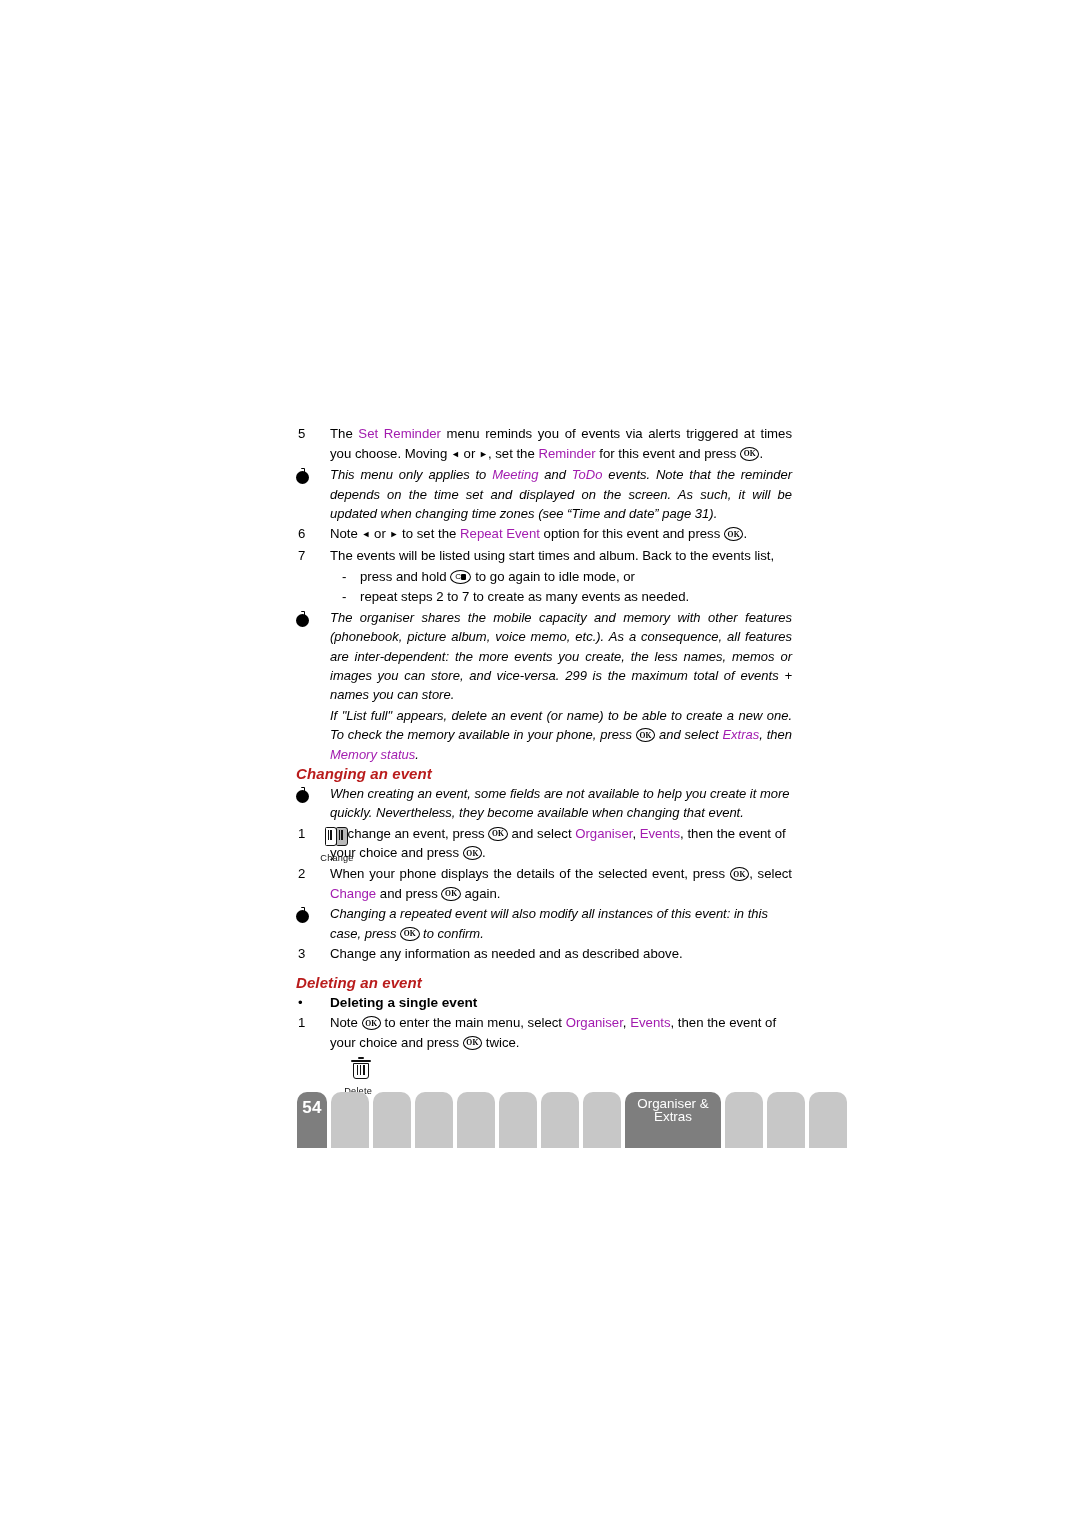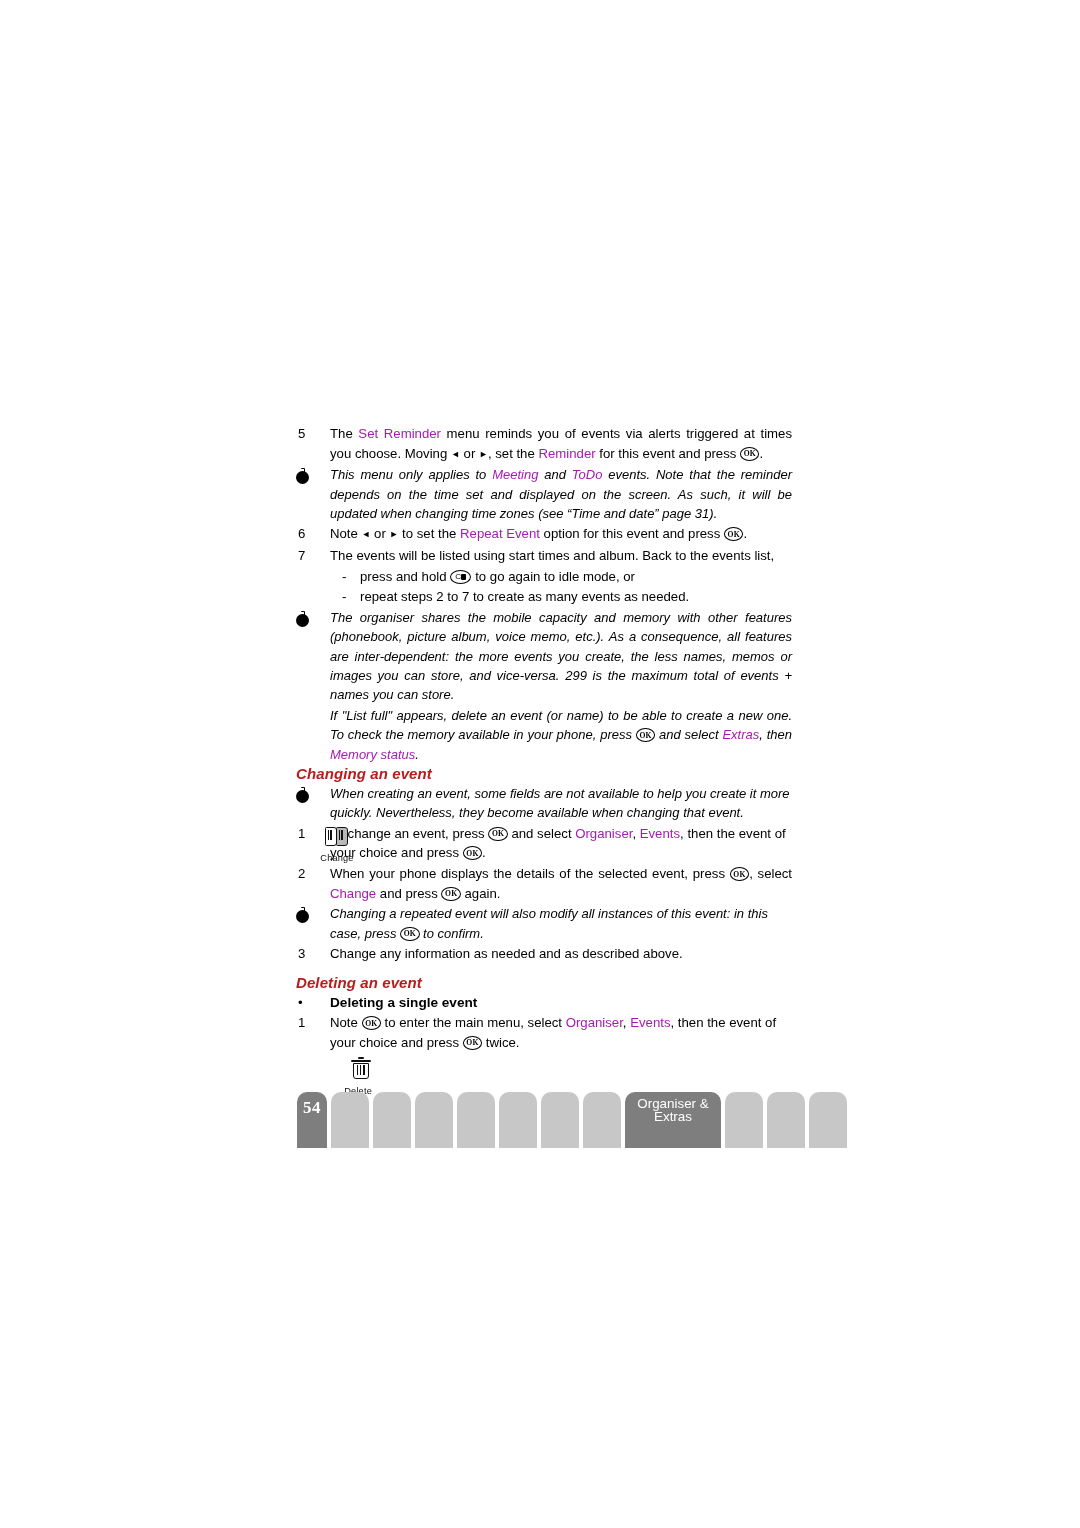--- a/index.html
+++ b/index.html
@@ -278,21 +278,20 @@
     flex: 0 0 30px;
     border-radius: 10px 10px 0 0;
     display: flex;
     align-items: flex-start;
     justify-content: center;
     padding-top: 6px;
     box-sizing: border-box;
     font-size: 17px;
     font-weight: bold;
     letter-spacing: .4px;
-    font-family: Liberation Serif, serif;
   }
   .tab.section {
     flex: 0 0 96px;
     display: flex;
     flex-direction: column;
     align-items: center;
     justify-content: flex-start;
     padding-top: 5px;
     box-sizing: border-box;
     line-height: 14px;

